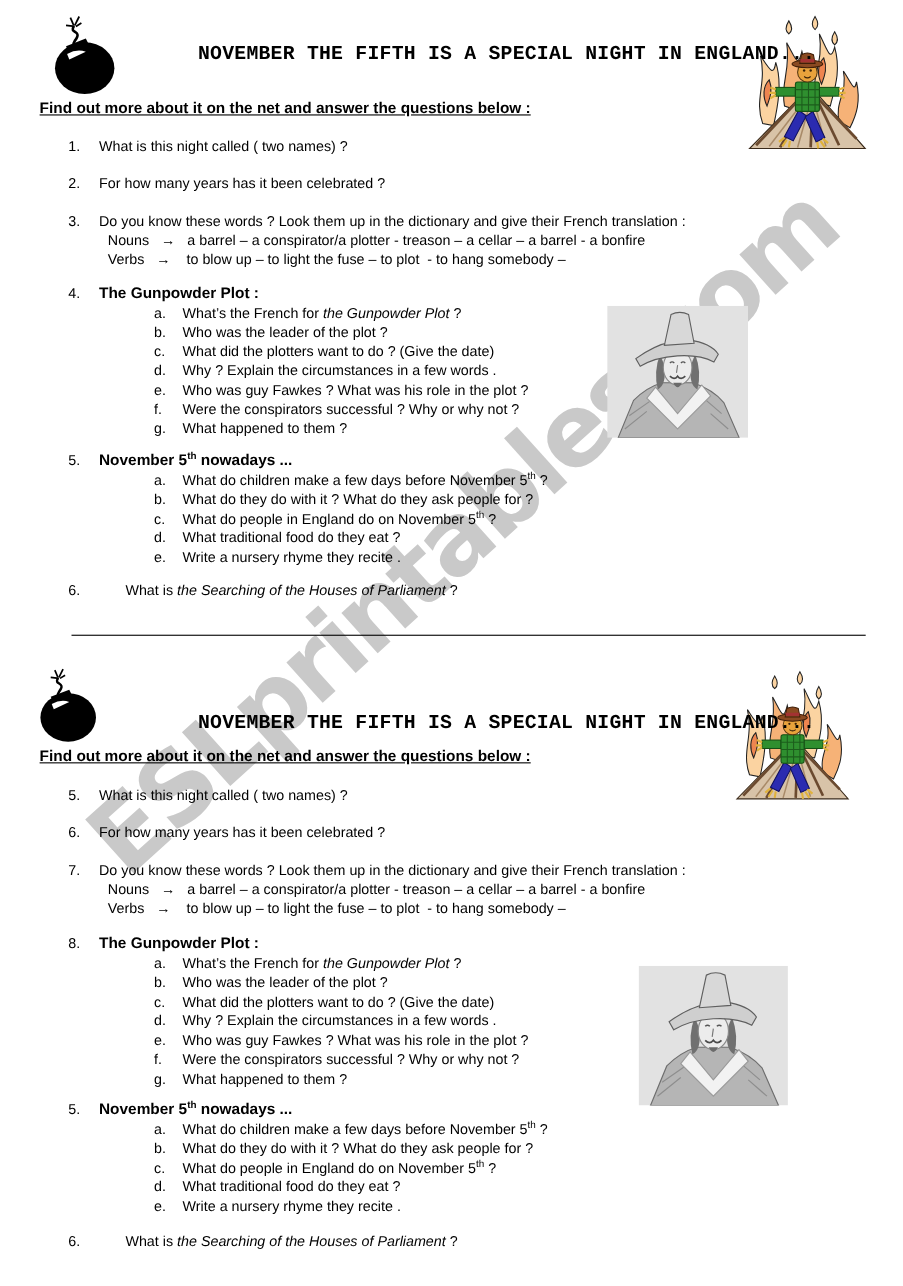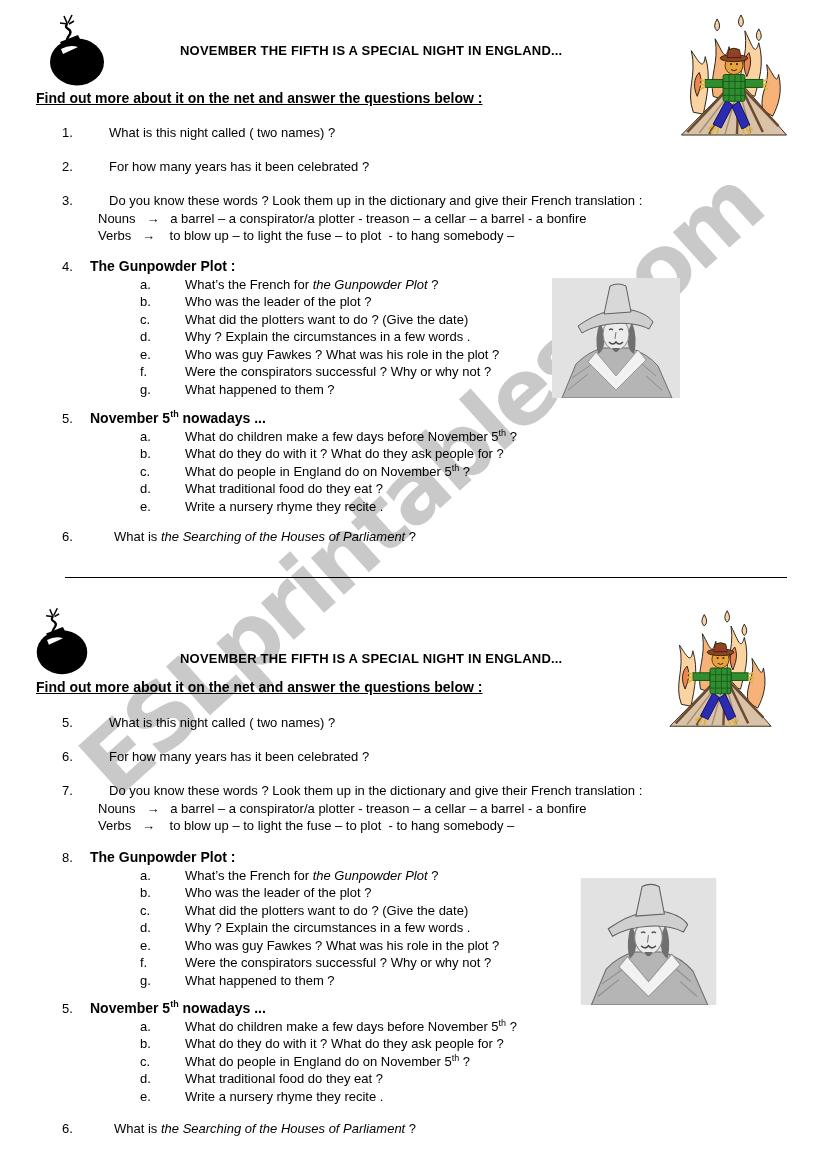--- a/index.html
+++ b/index.html
@@ -12,25 +12,25 @@
   .page{position:absolute;inset:0;}
   .watermark{
     position:absolute;left:95px;top:768px;z-index:0;
     transform-origin:left center;transform:rotate(-42deg);
     font-family:"DejaVu Sans","Liberation Sans",sans-serif;
     font-weight:700;font-size:90px;letter-spacing:-4px;
     color:#c9c9c9;white-space:nowrap;user-select:none;
   }
   .content{position:absolute;inset:0;z-index:1;}
   .abs{position:absolute;}
-  .title{font-weight:700;font-size:13px;letter-spacing:.2px;white-space:nowrap;}
+  .title{font-weight:700;font-size:18px;letter-spacing:.2px;white-space:nowrap;font-family:Liberation Mono, monospace;}
   .heading{font-weight:700;font-size:14px;text-decoration:underline;white-space:nowrap;}
   .qrow{display:flex;position:absolute;left:62px;right:10px;}
   .qnum{flex:0 0 28px;}
-  .qtext{white-space:pre-wrap;margin-left:19px;}
+  .qtext{white-space:pre-wrap;}
   .gap8{margin-left:24px;text-align:right;}
   .subrow{display:flex;margin-left:50px;}
   .subletter{flex:0 0 26px;}
   .sublines{line-height:17.5px;}
   .secthead{font-weight:700;font-size:14px;white-space:pre-wrap;}
   .indent8{margin-left:8px;white-space:pre-wrap;}
   em{}
   sup{font-size:9px;line-height:0;vertical-align:super;}
   .divider{position:absolute;left:65px;width:722px;border-top:1px solid #000;}
   .imgbox{position:absolute;}

